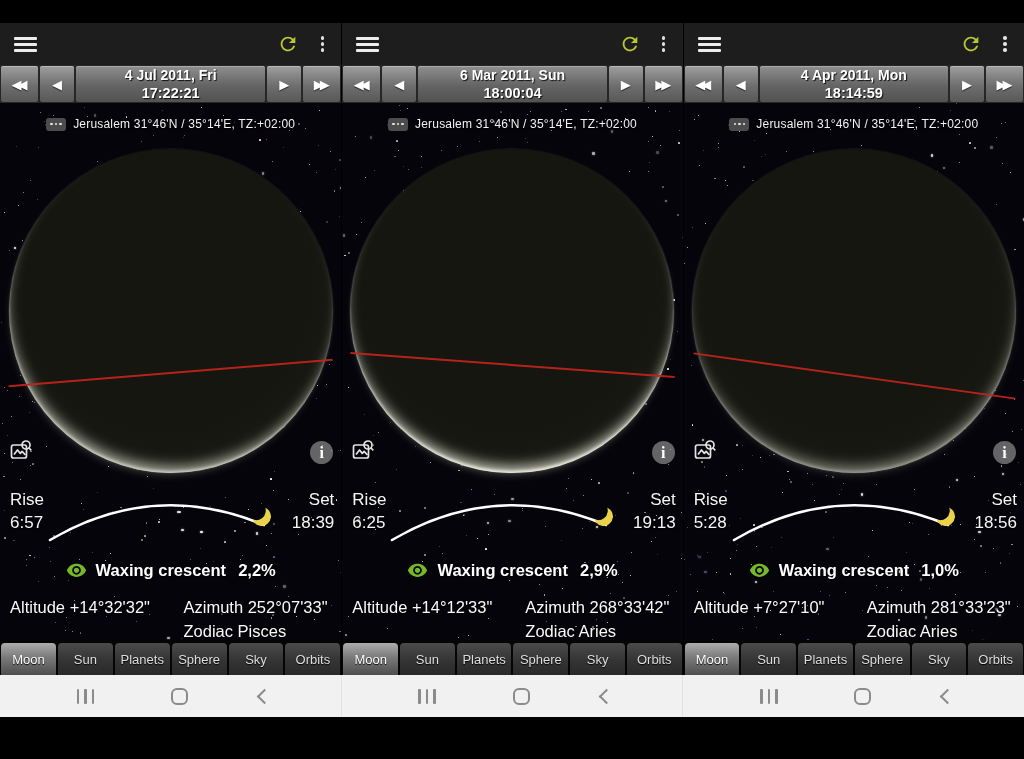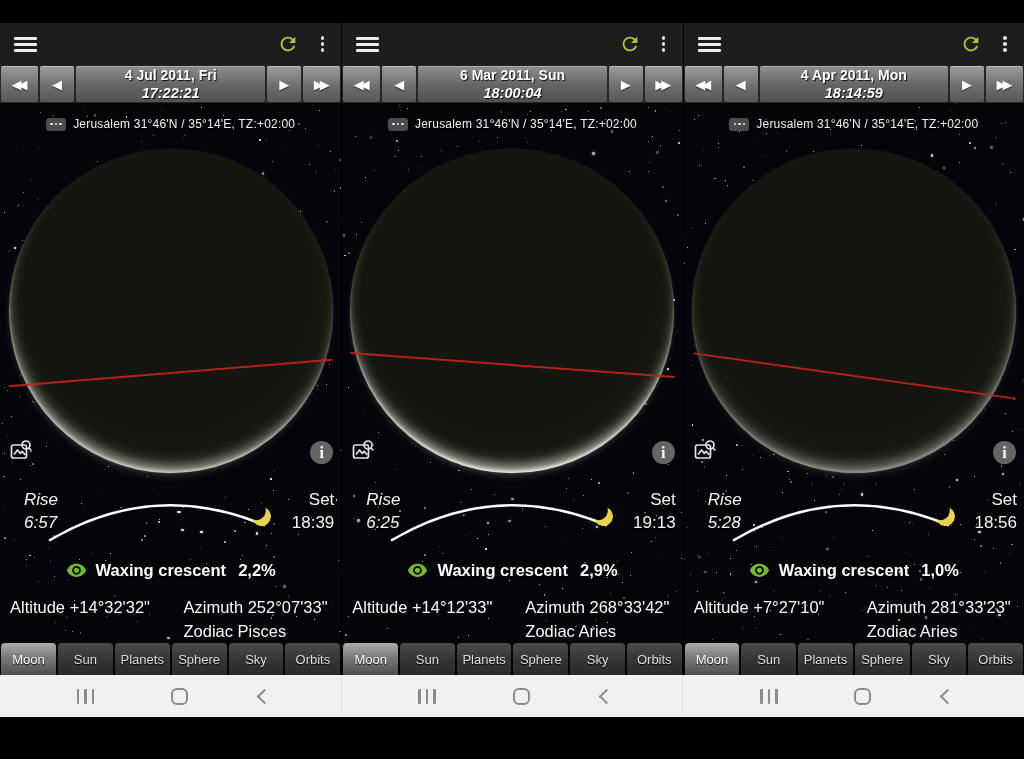--- a/index.html
+++ b/index.html
@@ -25,21 +25,21 @@
   .nav-btn { flex:none; display:flex; align-items:center; justify-content:center;
              background:linear-gradient(#9e9e9e,#6e6e6e 55%,#585858); border-radius:2px;
              color:#fff; font-size:13px; cursor:pointer; text-shadow:0 1px 1px rgba(0,0,0,.7);
              box-shadow:inset 0 1px 0 rgba(255,255,255,.3); }
   .nav-btn.dbl { width:37px; letter-spacing:-4px; padding-right:4px; }
   .nav-btn.sgl { width:34px; }
   .date-center { flex:1; display:flex; flex-direction:column; align-items:center; justify-content:center;
                  background:linear-gradient(#8f8f8f,#646464 55%,#525252); border-radius:2px;
                  box-shadow:inset 0 1px 0 rgba(255,255,255,.25); cursor:pointer; }
   .date-line { font-size:14px; font-weight:bold; color:#fff; text-shadow:1px 1px 1px rgba(0,0,0,.85); line-height:17px; }
-  .time-line { font-size:14.5px; font-weight:bold; color:#fdfdfd; text-shadow:1px 1px 1px rgba(0,0,0,.85); line-height:18px;font-style:italic; }
+  .time-line { font-size:14.5px; font-weight:bold; color:#fdfdfd; text-shadow:1px 1px 1px rgba(0,0,0,.85); line-height:18px; }
 
   
   .panel-body { position:relative; flex:1; overflow:hidden; background:#04040a; }
   .starfield { position:absolute; inset:0; z-index:0; }
   .starfield i { position:absolute; display:block; border-radius:50%; }
 
   .location-row { position:absolute; top:14px; left:0; right:0; display:flex; align-items:center;
                   justify-content:center; gap:7px; z-index:3; }
   .bubble-icon { position:relative; width:20px; height:13px; background:#4c4c4c; border-radius:3px;
                  display:flex; align-items:center; justify-content:center; gap:2px; }
@@ -65,21 +65,21 @@
   .panel:nth-child(2) .horizon-line { top:261px; transform:rotate(4.2deg); }
   .panel:nth-child(3) .horizon-line { top:272px; transform:rotate(8deg); }
 
   .photo-btn { position:absolute; left:9px; top:336px; width:24px; height:24px; z-index:3; cursor:pointer; }
   .info-btn { position:absolute; right:8px; top:338px; width:23px; height:23px; border-radius:50%;
               background:rgba(165,165,165,.6); color:#fff; z-index:3; cursor:pointer;
               font-family:"Liberation Serif", serif; font-weight:bold; font-size:16px;
               display:flex; align-items:center; justify-content:center; }
 
   
-  .rise-block { position:absolute; left:24px; top:385px; z-index:3; color:#f5f5f5;font-style:italic; }
+  .rise-block { position:absolute; left:10px; top:385px; z-index:3; color:#f5f5f5; }
   .set-block  { position:absolute; right:7px; top:385px; z-index:3; color:#f5f5f5; text-align:right; }
   .rs-label { font-size:17px; line-height:23px; text-shadow:0 1px 2px #000; }
   .rs-time  { font-size:17px; line-height:24px; text-shadow:0 1px 2px #000; }
   .arc-svg { position:absolute; left:32px; top:392px; z-index:2; }
   .set-crescent { position:absolute; left:252px; top:404px; width:19px; height:19px; border-radius:50%;
                   z-index:3; box-shadow:inset -6px -5px 0 0 #e8d34b; transform:rotate(8deg); }
 
   
   .phase-row { position:absolute; left:0; right:0; top:458px; display:flex; align-items:center;
                justify-content:center; gap:9px; z-index:3; }

